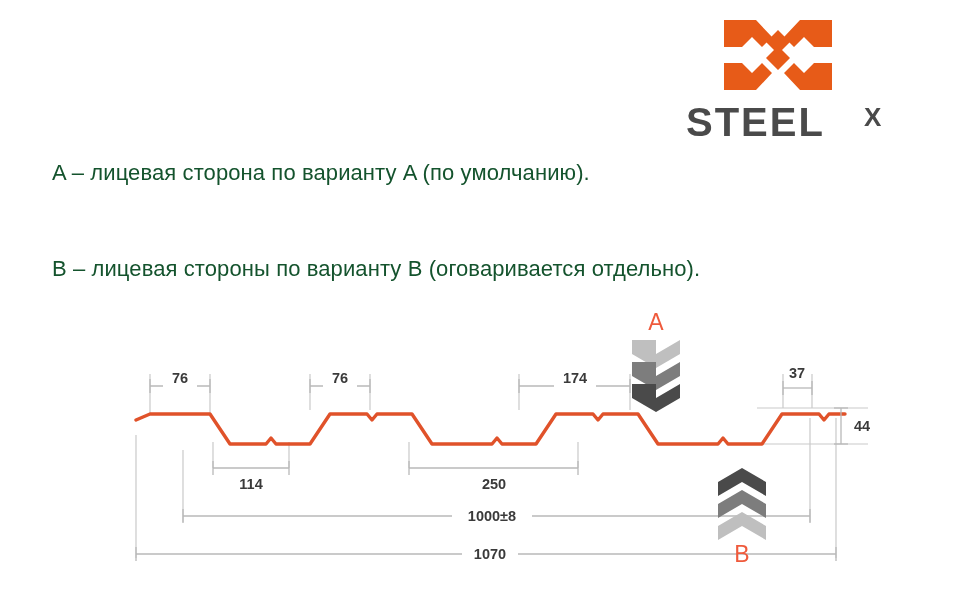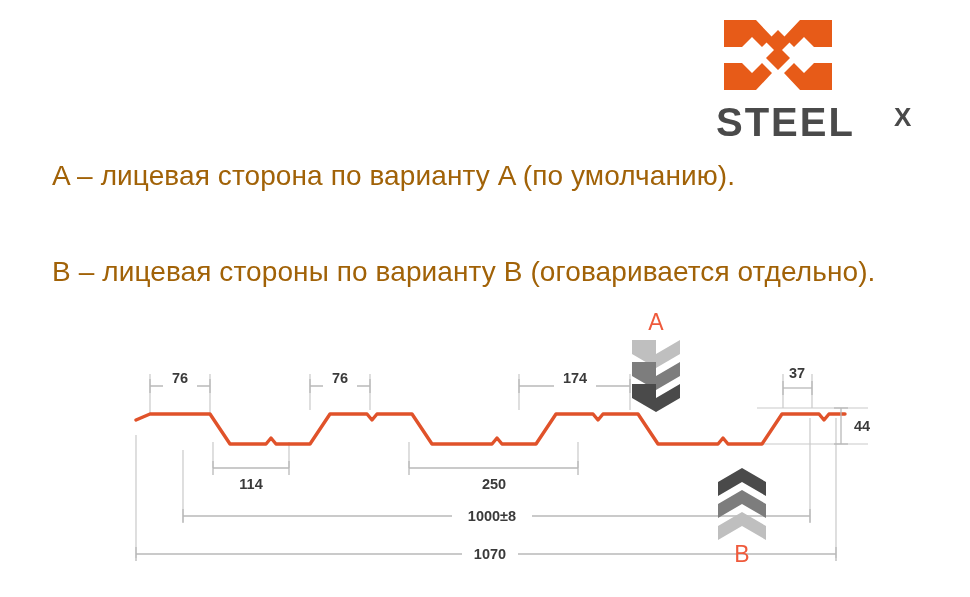--- a/index.html
+++ b/index.html
@@ -30,29 +30,28 @@
     top: 0px;
     width: 112px;
     height: 78px;
   }
   #logo-wordmark {
     position: absolute;
     left: 0px;
     top: 84px;
     width: 232px;
     height: 44px;
-    margin-left: 30px;
   }
 
   
   .caption {
     position: absolute;
     left: 52px;
-    color: #a16207;
-    font-size: 28px;
+    color: #14532d;
+    font-size: 22px;
     font-weight: 400;
     letter-spacing: 0.1px;
     white-space: nowrap;
   }
   #caption-a { top: 160px; }
   #caption-b { top: 256px; }
 
   
   #drawing {
     position: absolute;

